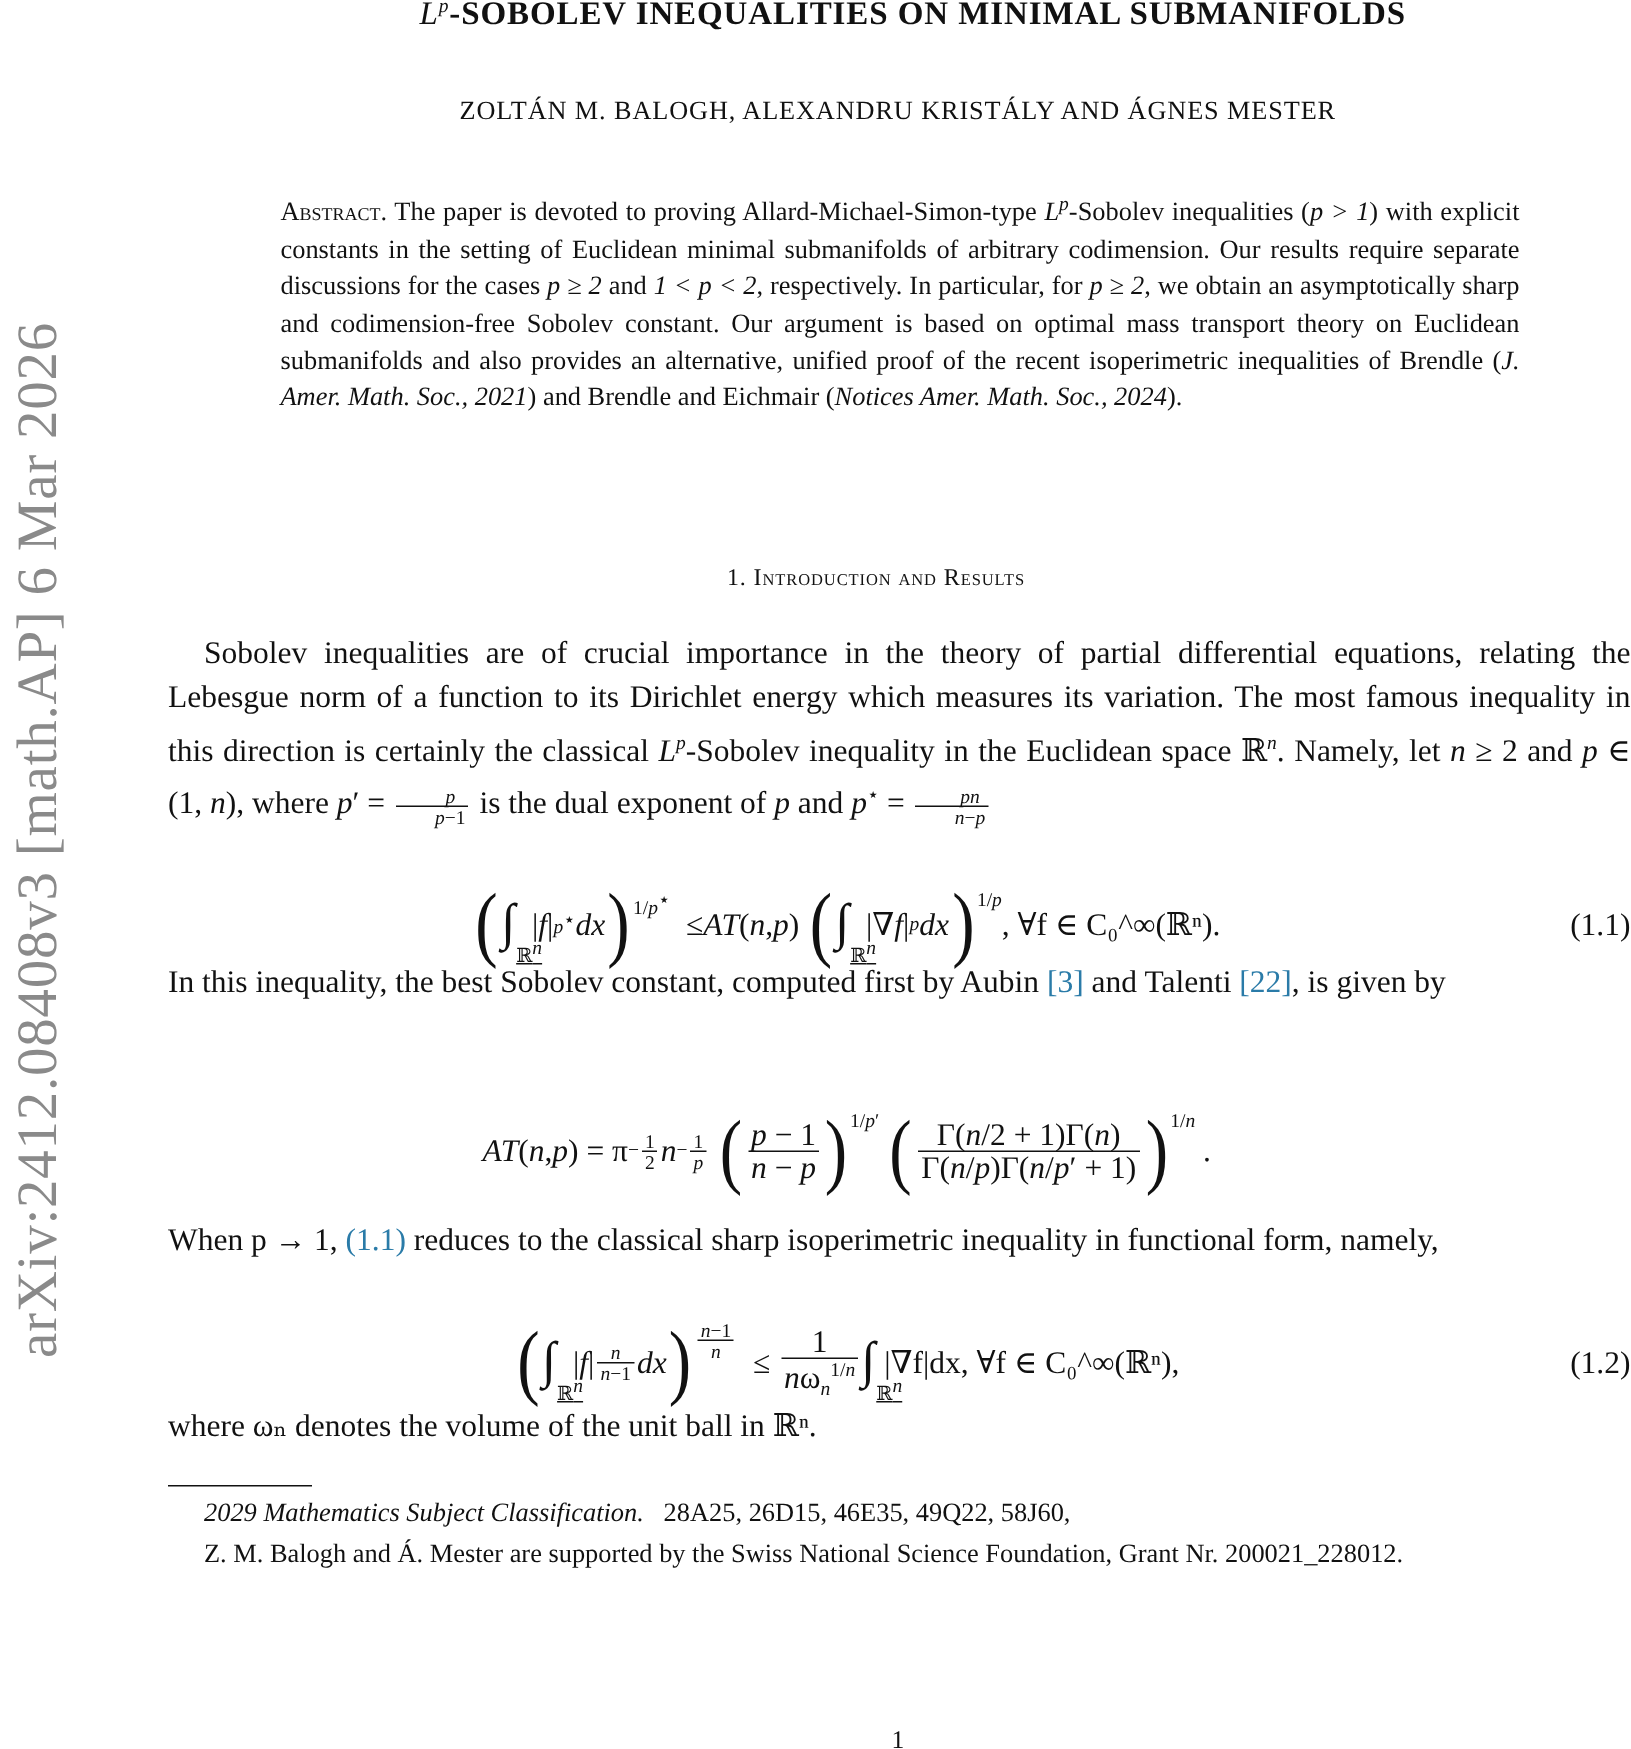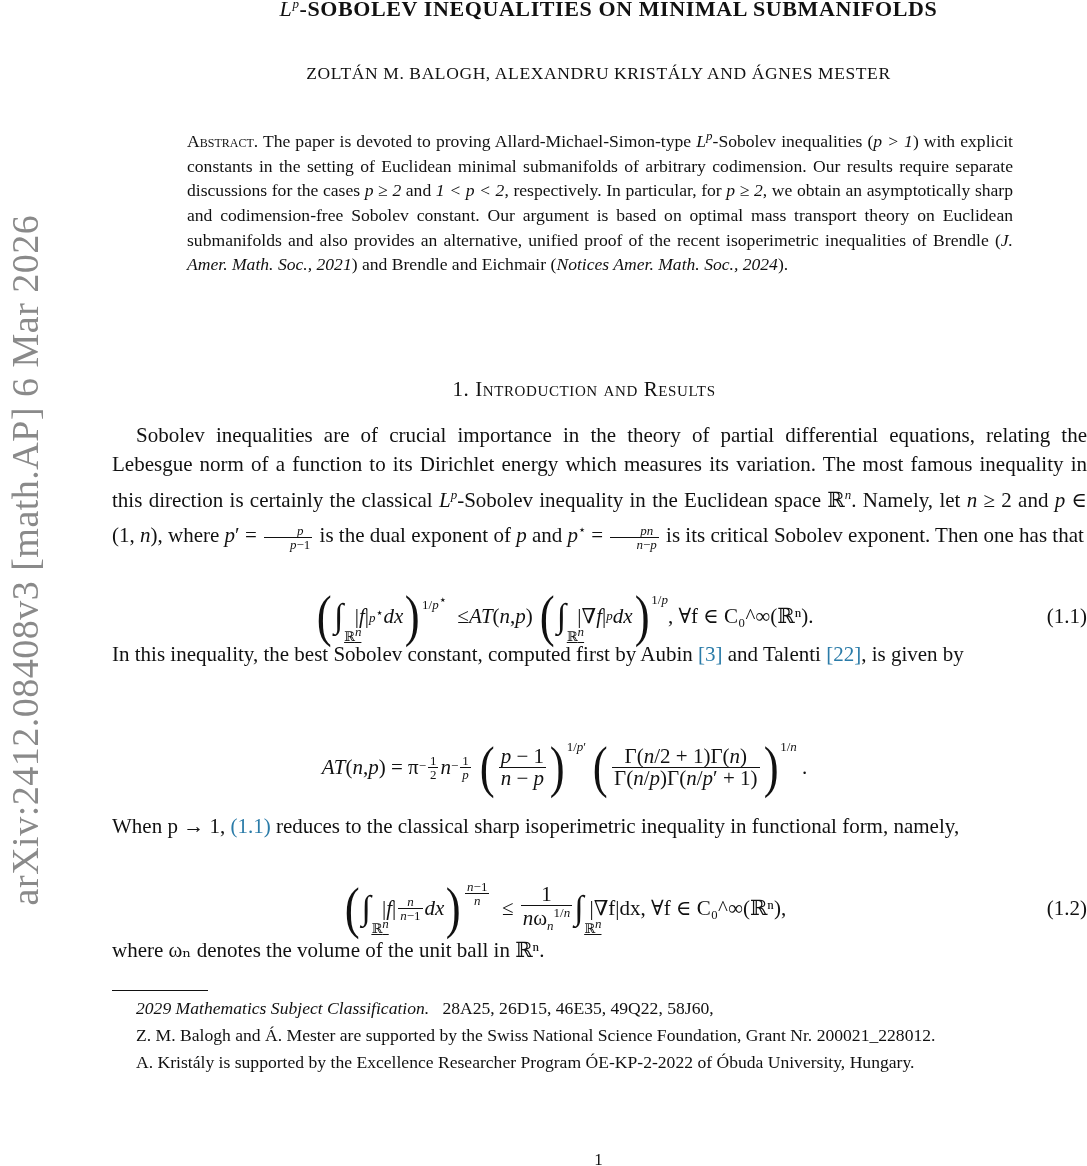--- a/index.html
+++ b/index.html
@@ -24,21 +24,21 @@
   .authors {
     top: 63px; left: 0; width: 1087px; text-align: center; padding-left: 110px; box-sizing: border-box;
     font-size: 17.5px; letter-spacing: 0.6px;
   }
   .abstract {
     left: 187px; width: 826px; top: 124px; font-size: 17.6px; line-height: 24.7px; text-align: justify; font-family: Liberation Serif, serif;
   }
   .sc { font-variant: small-caps; }
   .section-title {
     top: 377px; left: 0; width: 1087px; text-align: center; padding-left: 81px; box-sizing: border-box;
-    font-size: 21px; letter-spacing: 0.6px;
+    font-size: 16px; letter-spacing: 0.6px;
   }
   .body-text {
     left: 112px; width: 975px; font-size: 21px; line-height: 29.3px; text-align: justify;
   }
   .body-text p { margin: 0; }
   .indent { text-indent: 24px; }
   .link { color: #2a7ba8; }
   .frac {
     display: inline-flex; flex-direction: column; vertical-align: middle; text-align: center;
     line-height: 1; margin: 0 2px;
@@ -95,21 +95,20 @@
     <i>p</i>′ = <span class="frac small">
         <span class="num"><i>p</i></span>
         <span class="den"><i>p</i>−1</span>
       </span>
     <span>is the dual exponent of</span> <i>p</i>
     <span>and</span>
     <i>p</i><sup>⋆</sup> = <span class="frac small">
         <span class="num"><i>pn</i></span>
         <span class="den"><i>n</i>−<i>p</i></span>
       </span>
-    <span>is its critical Sobolev exponent. Then one has that</span>
   </p>
 </div>
 
 <div class="eq" style="top:578px;height:76px">
   <div class="content">
     <span class="big-paren">(</span>
     <span class="integral">∫<sub>ℝ<sup><i>n</i></sup></sub></span>
     &nbsp;|<i>f</i>|<sup><i>p</i><sup>⋆</sup></sup><i>dx</i>
     <span class="big-paren">)</span><sup style="align-self:flex-start;margin-top:4px">1/<i>p</i><sup>⋆</sup></sup>
     &nbsp;&nbsp;≤ <i>AT</i>(<i>n</i>, <i>p</i>)&nbsp;
@@ -192,16 +191,15 @@
 </div>
 
 <div class="abs footnote-rule"></div>
 
 <div class="abs footnotes">
   <p class="indent">
     <span style="font-style:italic">2029 Mathematics Subject Classification.</span>&nbsp;&nbsp;
     <span>28A25, 26D15, 46E35, 49Q22, 58J60,</span>
   </p>
   <p class="indent">Z. M. Balogh and Á. Mester are supported by the Swiss National Science Foundation, Grant Nr. 200021_228012.</p>
-  <p class="indent">A. Kristály is supported by the Excellence Researcher Program ÓE-KP-2-2022 of Óbuda University, Hungary.</p>
 </div>
 
 <div class="abs page-number">1</div>
 
 </body></html>

